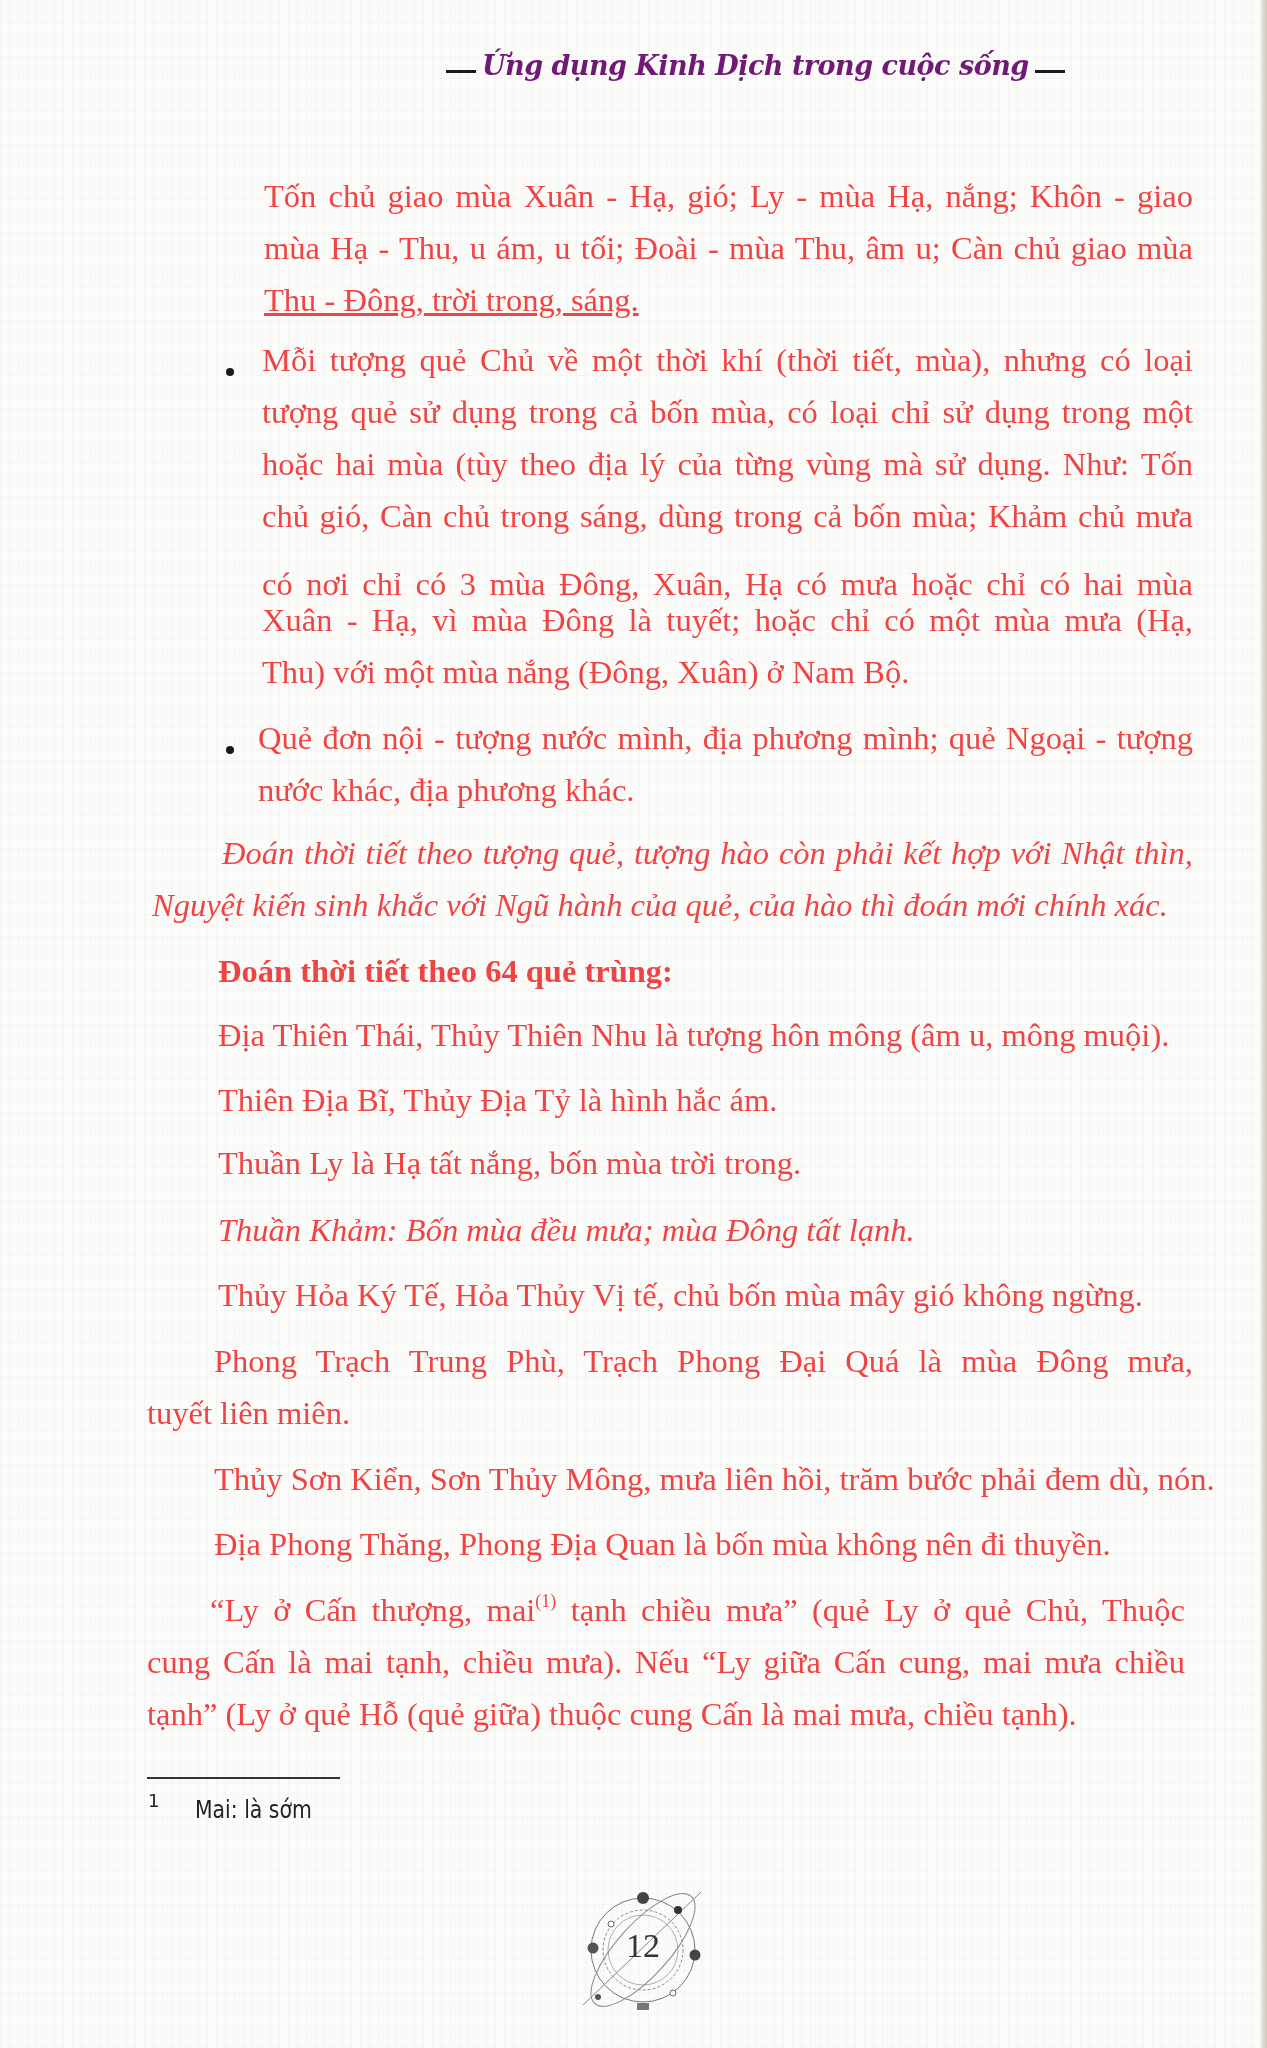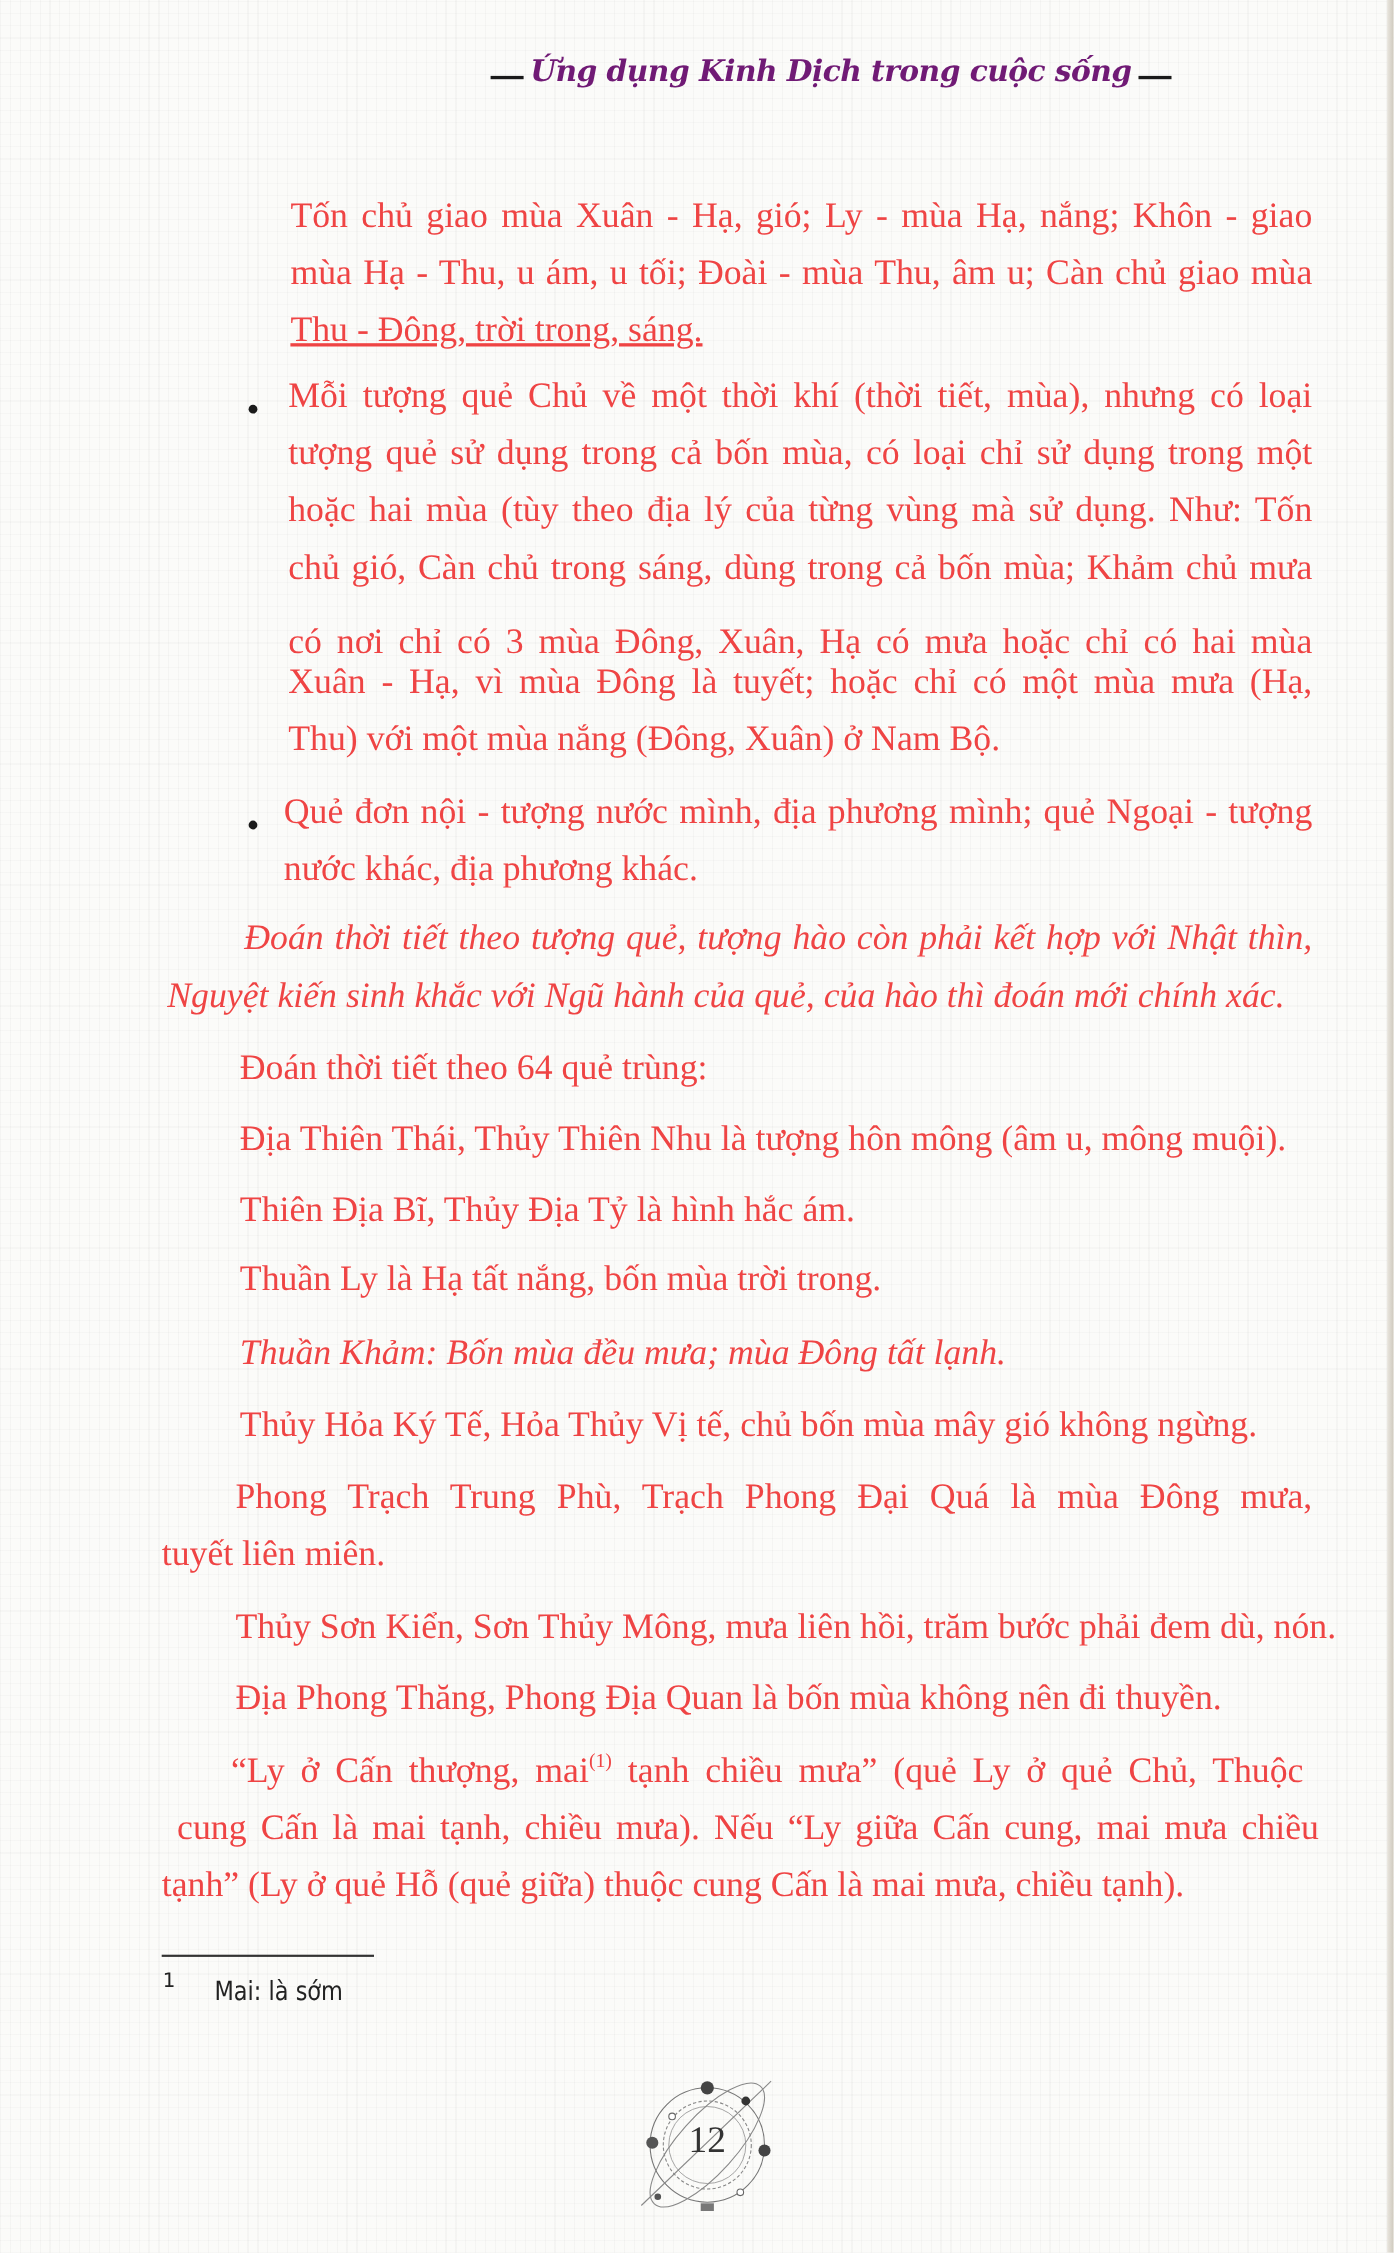--- a/index.html
+++ b/index.html
@@ -22,21 +22,21 @@
     font-size: 27px; color: #701a75; letter-spacing: -0.5px;
     white-space: nowrap;
   }
   .running-head .dash { display: inline-block; width: 30px; border-bottom: 3px solid #1a1a1a; vertical-align: 2px; margin: 0 6px; }
   .line { position: absolute; white-space: nowrap; font-family: "Liberation Serif", serif; font-size: 32.5px; color: #ef4444; }
   .just { text-align: justify; text-align-last: justify; display: block; }
   .bullet {
     position: absolute; width: 8px; height: 8px; border-radius: 50%; background: #1a1a1a;
   }
   .italic { font-style: italic; }
-  .bold { font-weight: normal; }
+  .bold { font-weight: bold; }
   sup { font-size: 18px; vertical-align: 14px; line-height: 0; }
   .footnote-rule { position: absolute; left: 147px; top: 1777px; width: 193px; border-top: 2px solid #333; }
   .footnote-num { position: absolute; left: 148px; top: 1790px; font-family: "DejaVu Sans", sans-serif; font-size: 18px; color: #222; }
   .footnote-text { position: absolute; left: 195px; top: 1796px; font-family: "DejaVu Sans", sans-serif; font-size: 24px; color: #222; transform: scaleX(0.85); transform-origin: left; }
   .page-ornament { position: absolute; left: 573px; top: 1880px; width: 140px; height: 140px; }
   .page-number {
     position: absolute; left: 573px; top: 1927px; width: 140px; text-align: center;
     font-family: "Liberation Serif", serif; font-size: 34px; color: #333;
   }
 </style>
@@ -112,21 +112,21 @@
   <div class="line" style="left:147px; top:1395px;">tuyết liên miên.</div>
 </div>
 
 <div class="line" style="left:214px; top:1461px;">Thủy Sơn Kiển, Sơn Thủy Mông, mưa liên hồi, trăm bước phải đem dù, nón.</div>
 <div class="line" style="left:214px; top:1526px;">Địa Phong Thăng, Phong Địa Quan là bốn mùa không nên đi thuyền.</div>
 
 <div>
   <div class="line" style="left:210px; top:1592px; width:975px;">
       <span class="just"><span>“Ly ở Cấn thượng, mai</span><sup>(1)</sup><span> tạnh chiều mưa” (quẻ Ly ở quẻ Chủ, Thuộc</span></span>
     </div>
-  <div class="line" style="left:161px; top:1644px; width:1038px;">
+  <div class="line" style="left:147px; top:1644px; width:1038px;">
       <span class="just">cung Cấn là mai tạnh, chiều mưa). Nếu “Ly giữa Cấn cung, mai mưa chiều</span>
     </div>
   <div class="line" style="left:147px; top:1696px;">tạnh” (Ly ở quẻ Hỗ (quẻ giữa) thuộc cung Cấn là mai mưa, chiều tạnh).</div>
 </div>
 
 <div class="footnote-rule"></div>
 <div class="footnote-num">1</div>
 <div class="footnote-text">Mai: là sớm</div>
 
 <svg class="page-ornament" viewBox="0 0 140 140">

